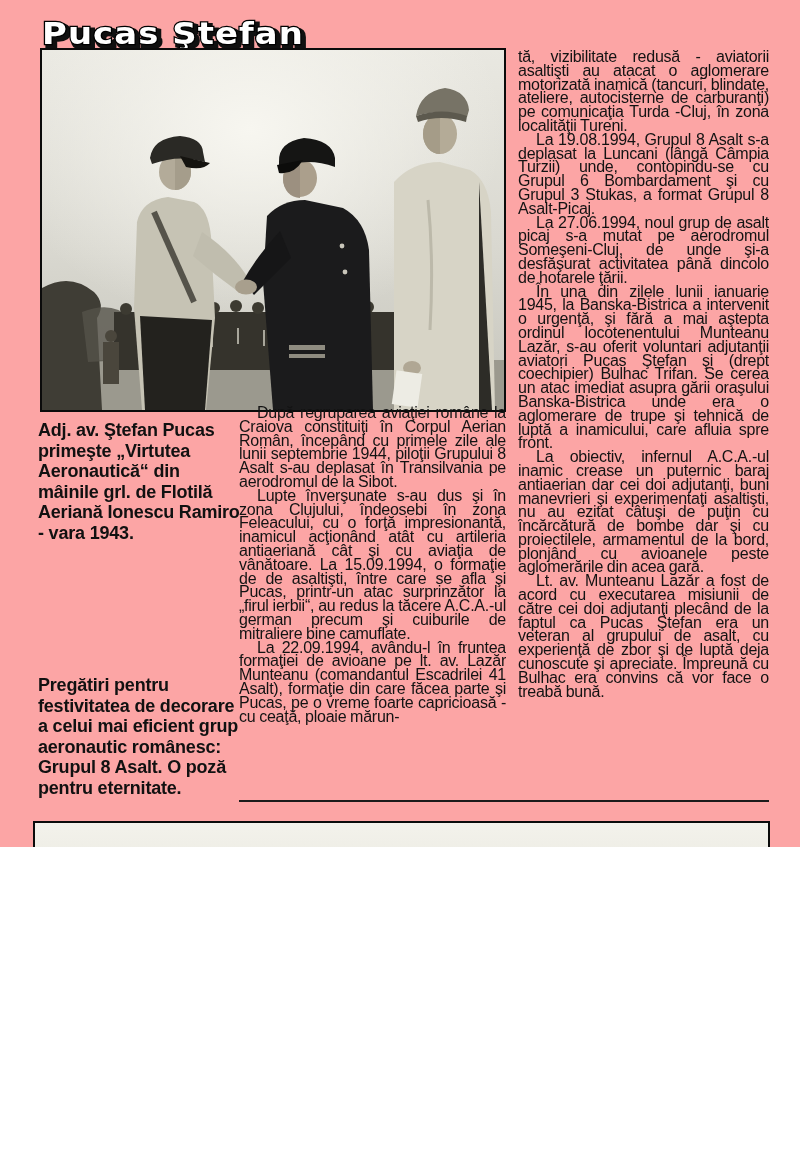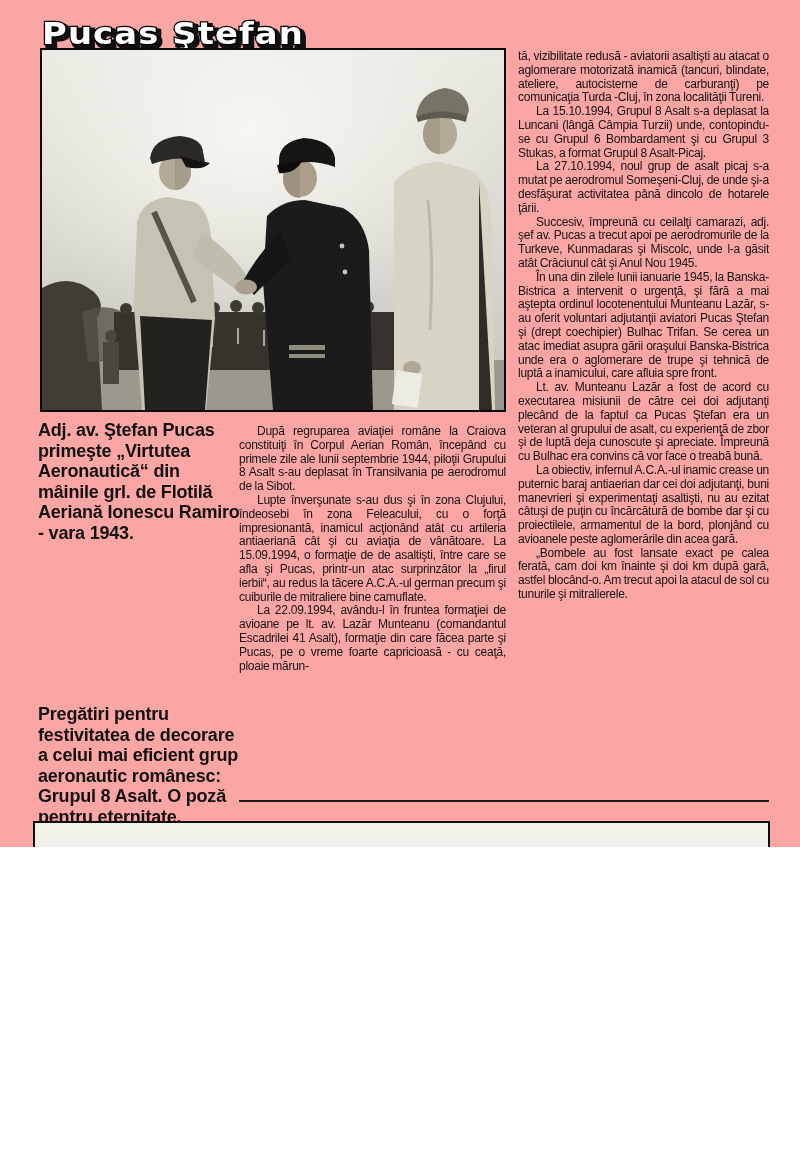--- a/index.html
+++ b/index.html
@@ -10,26 +10,26 @@
   .title-svg{position:absolute;left:36px;top:8px;}
   .photo-frame{position:absolute;border:2px solid #0b0b0b;background:#d8d7cf;}
   .photo-top{left:40px;top:48px;width:462px;height:360px;}
   .photo-bottom{left:33px;top:821px;width:733px;height:262px;}
   .photo-frame svg{display:block;width:100%;height:100%;}
   .caption{
     position:absolute;left:38px;width:206px;font-weight:bold;
     font-size:18px;line-height:20.5px;letter-spacing:-0.2px;color:#111;
   }
   .caption-1{top:420px;}
-  .caption-2{top:704px;}
+  .caption-2{top:675px;}
   .col{
-    position:absolute;text-align:justify;font-size:12px;line-height:13.8px;
+    position:absolute;text-align:justify;font-size:16px;line-height:13.8px;
     letter-spacing:-0.25px;word-spacing:-0.4px;color:#131313;overflow:hidden;
   }
-  .col-1{left:239px;top:425px;width:267px;height:378px;}
+  .col-1{left:239px;top:406px;width:267px;height:378px;}
   .col-2{left:518px;top:50px;width:251px;height:754px;}
   .para{margin:0;text-indent:18px;}
   .col-2 .para:first-child{text-indent:0;}
   .rule{position:absolute;left:239px;top:800px;width:530px;height:2px;background:#1c1c1c;}
   .footer-pagenum{
     position:absolute;left:43px;top:1093px;font-size:16px;font-weight:bold;color:#0d0d0d;
   }
   .footer-rule{position:absolute;left:92px;top:1104px;width:386px;height:3px;background:#101010;}
   .brand-svg{position:absolute;left:478px;top:1090px;}
 </style>
@@ -141,27 +141,25 @@
   <div class="caption caption-1">Adj. av. Ştefan Pucas primeşte „Virtutea Aeronautică“ din mâinile grl. de Flotilă Aeriană Ionescu Ramiro - vara 1943.</div>
   <div class="caption caption-2">Pregătiri pentru festivitatea de decorare a celui mai eficient grup aeronautic românesc: Grupul 8 Asalt. O poză pentru eternitate.</div>
 
   <div class="col col-1">
       <p class="para">După regruparea aviaţiei române la Craiova constituiţi în Corpul Aerian Român, începând cu primele zile ale lunii septembrie 1944, piloţii Grupului 8 Asalt s-au deplasat în Transilvania pe aerodromul de la Sibot.</p>
       <p class="para">Lupte înverşunate s-au dus şi în zona Clujului, îndeosebi în zona Feleacului, cu o forţă impresionantă, inamicul acţionând atât cu artileria antiaeriană cât şi cu aviaţia de vânătoare. La 15.09.1994, o formaţie de de asaltişti, între care se afla şi Pucas, printr-un atac surprinzător la „firul ierbii“, au redus la tăcere A.C.A.-ul german precum şi cuiburile de mitraliere bine camuflate.</p>
       <p class="para">La 22.09.1994, avându-l în fruntea formaţiei de avioane pe lt. av. Lazăr Munteanu (comandantul Escadrilei 41 Asalt), formaţie din care făcea parte şi Pucas, pe o vreme foarte capricioasă - cu ceaţă, ploaie mărun-</p>
     </div>
   <div class="col col-2">
       <p class="para">tă, vizibilitate redusă - aviatorii asaltişti au atacat o aglomerare motorizată inamică (tancuri, blindate, ateliere, autocisterne de carburanţi) pe comunicaţia Turda -Cluj, în zona localităţii Tureni.</p>
-      <p class="para">La 15.10.1994, Grupul 8 Asalt s-a deplasat la Luncani (lângă Câmpia Turzii) unde, contopindu-se cu Grupul 6 Bombardament şi cu Grupul 3 Stukas, a format Grupul 8 Asalt-Picaj.</p>
-      <p class="para">La 27.10.1994, noul grup de asalt picaj s-a mutat pe aerodromul Someşeni-Cluj, de unde şi-a desfăşurat activitatea până dincolo de hotarele ţării.</p>
-      <p class="para">Succesiv, împreună cu ceilalţi camarazi, adj. şef av. Pucas a trecut apoi pe aerodromurile de la Turkeve, Kunmadaras şi Miscolc, unde l-a găsit atât Crăciunul cât şi Anul Nou 1945.</p>
+      <p class="para">La 19.08.1994, Grupul 8 Asalt s-a deplasat la Luncani (lângă Câmpia Turzii) unde, contopindu-se cu Grupul 6 Bombardament şi cu Grupul 3 Stukas, a format Grupul 8 Asalt-Picaj.</p>
+      <p class="para">La 27.06.1994, noul grup de asalt picaj s-a mutat pe aerodromul Someşeni-Cluj, de unde şi-a desfăşurat activitatea până dincolo de hotarele ţării.</p>
       <p class="para">În una din zilele lunii ianuarie 1945, la Banska-Bistrica a intervenit o urgenţă, şi fără a mai aştepta ordinul locotenentului Munteanu Lazăr, s-au oferit voluntari adjutanţii aviatori Pucas Ştefan şi (drept coechipier) Bulhac Trifan. Se cerea un atac imediat asupra gării oraşului Banska-Bistrica unde era o aglomerare de trupe şi tehnică de luptă a inamicului, care afluia spre front.</p>
+      <p class="para">La obiectiv, infernul A.C.A.-ul inamic crease un puternic baraj antiaerian dar cei doi adjutanţi, buni manevrieri şi experimentaţi asaltişti, nu au ezitat câtuşi de puţin cu încărcătură de bombe dar şi cu proiectilele, armamentul de la bord, plonjând cu avioanele peste aglomerările din acea gară.</p>
       <p class="para">Lt. av. Munteanu Lazăr a fost de acord cu executarea misiunii de către cei doi adjutanţi plecând de la faptul ca Pucas Ştefan era un veteran al grupului de asalt, cu experienţă de zbor şi de luptă deja cunoscute şi apreciate. Împreună cu Bulhac era convins că vor face o treabă bună.</p>
-      <p class="para">La obiectiv, infernul A.C.A.-ul inamic crease un puternic baraj antiaerian dar cei doi adjutanţi, buni manevrieri şi experimentaţi asaltişti, nu au ezitat câtuşi de puţin cu încărcătură de bombe dar şi cu proiectilele, armamentul de la bord, plonjând cu avioanele peste aglomerările din acea gară.</p>
-      <p class="para">„Bombele au fost lansate exact pe calea ferată, cam doi km înainte şi doi km după gară, astfel blocând-o. Am trecut apoi la atacul de sol cu tunurile şi mitralierele.</p>
     </div>
 
   <div class="rule"></div>
 
   <div class="photo-frame photo-bottom" aria-label="group-lineup-photo">
     <svg viewBox="0 0 733 262" preserveAspectRatio="none">
       <defs>
         <linearGradient id="skyB" x1="0" y1="0" x2="0" y2="1">
           <stop offset="0" stop-color="#f3f2eb"></stop>
           <stop offset="0.45" stop-color="#e2e1d8"></stop>

